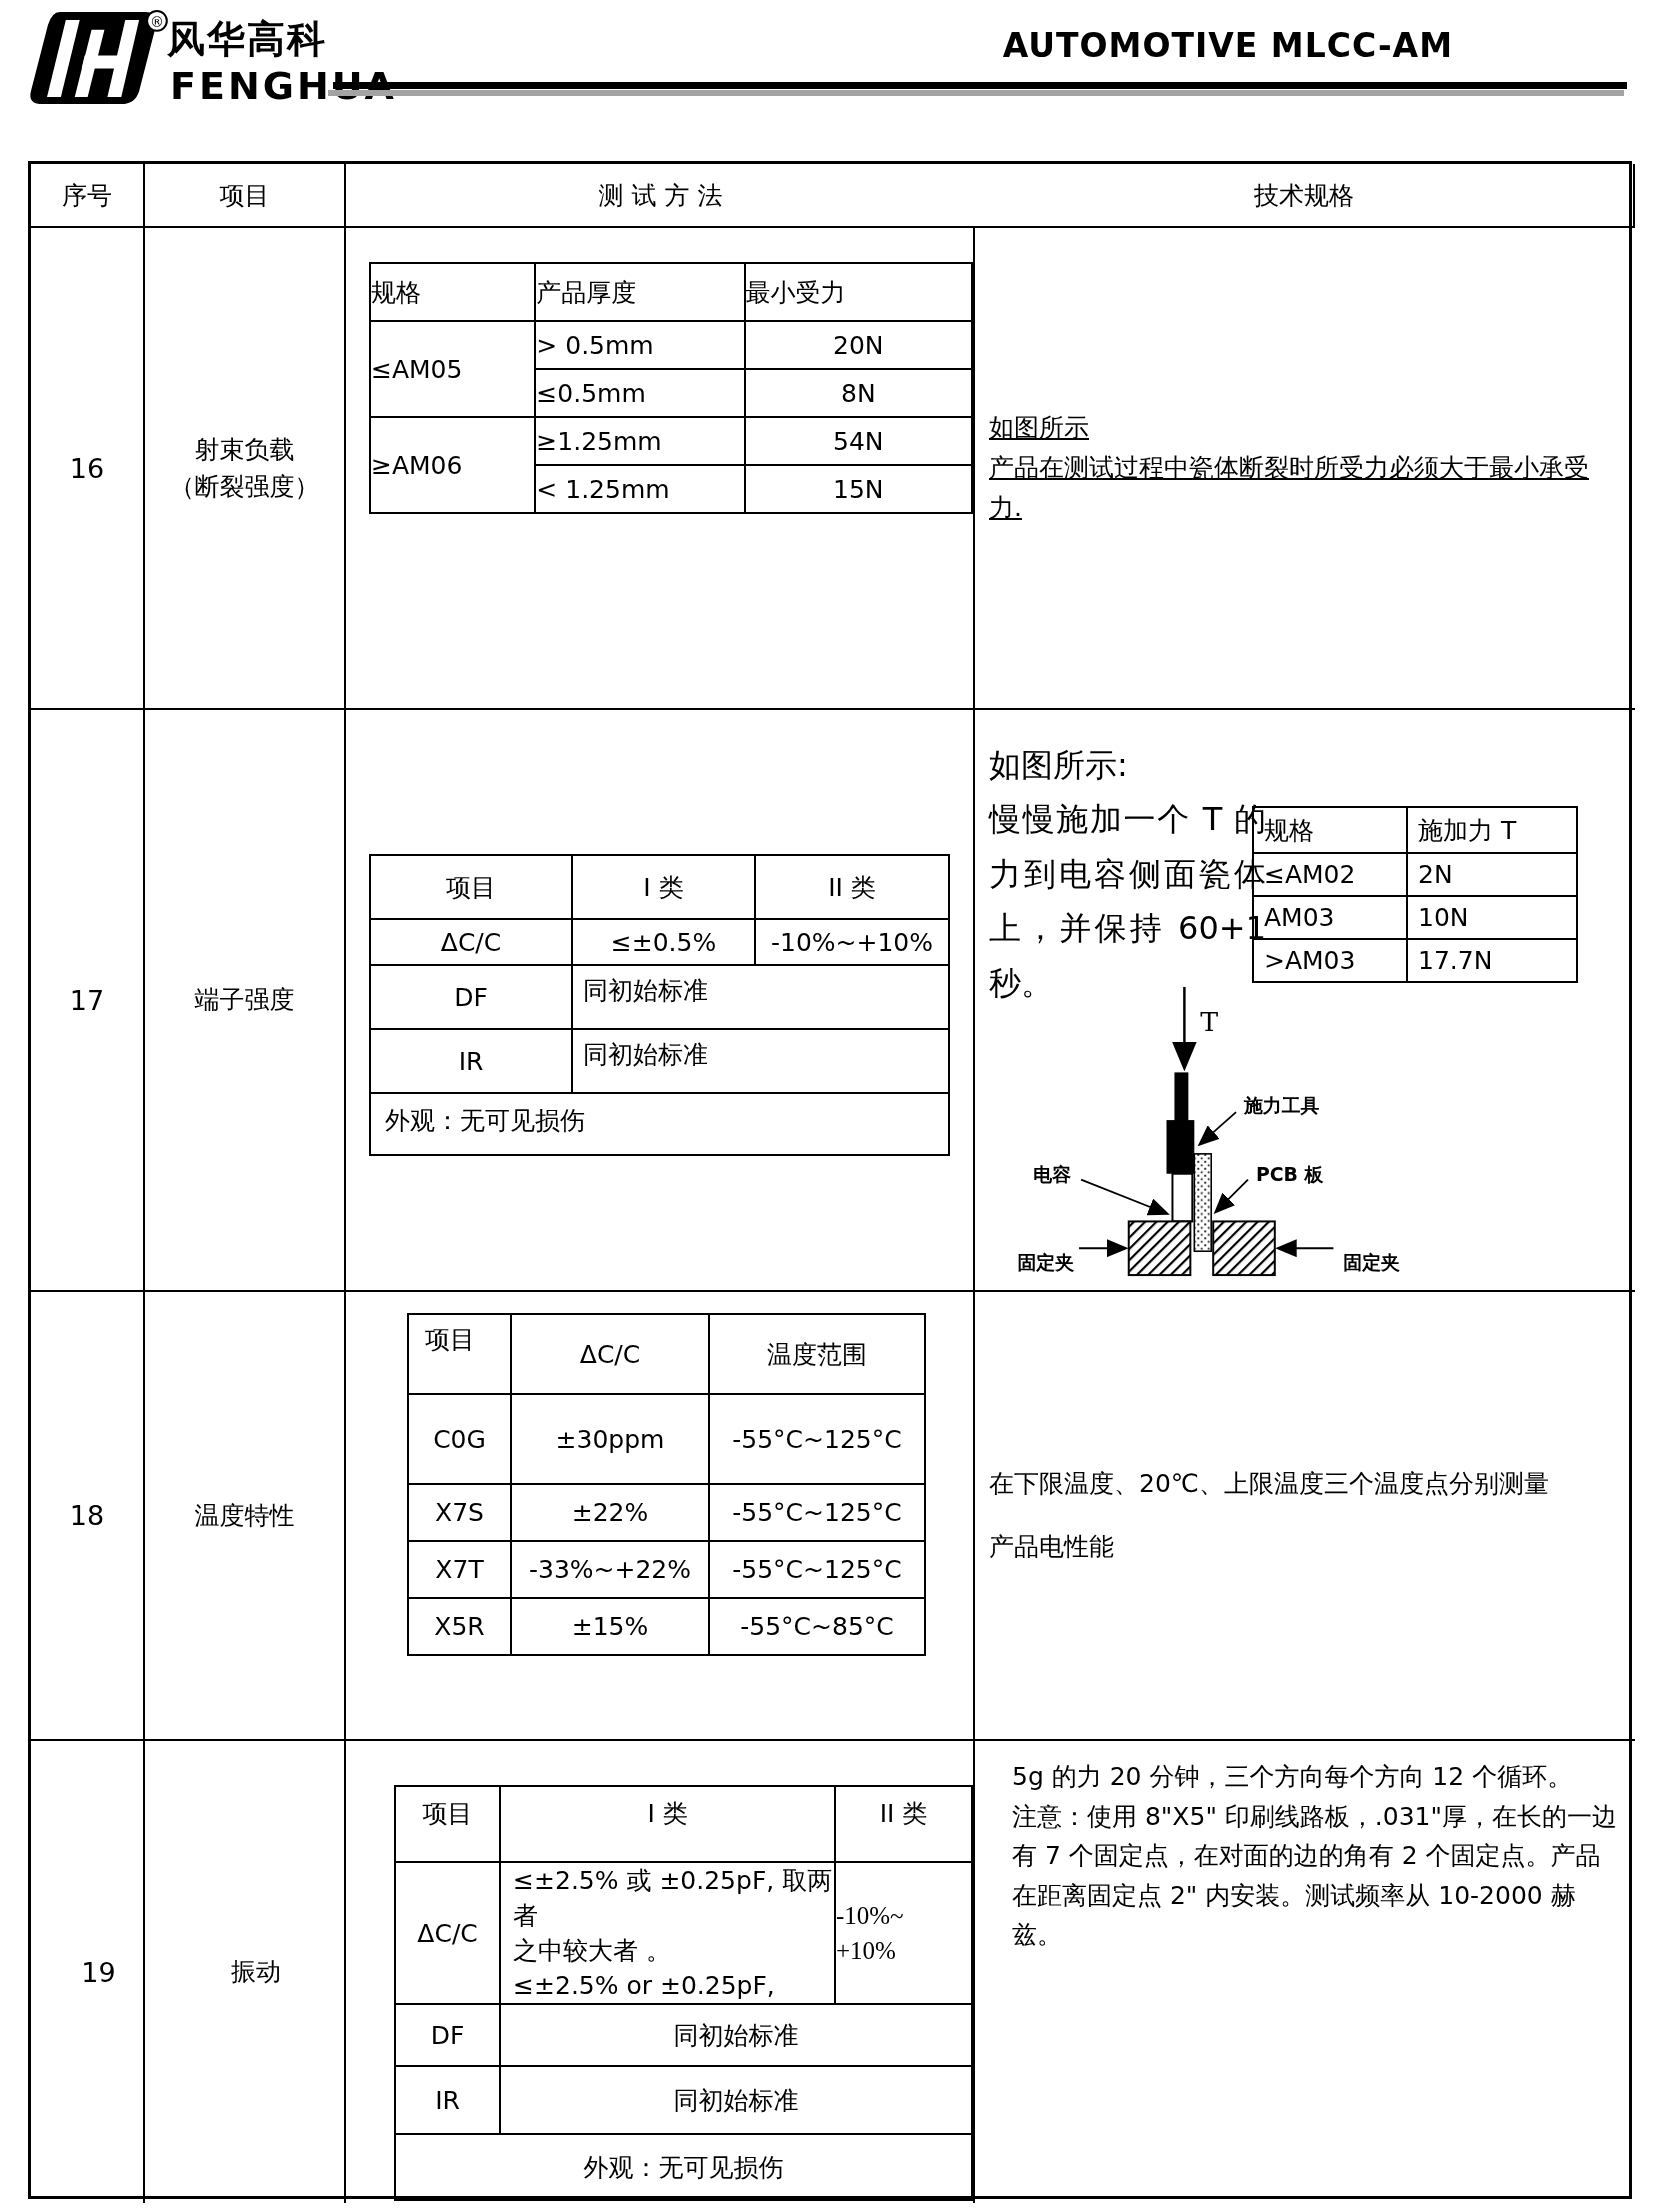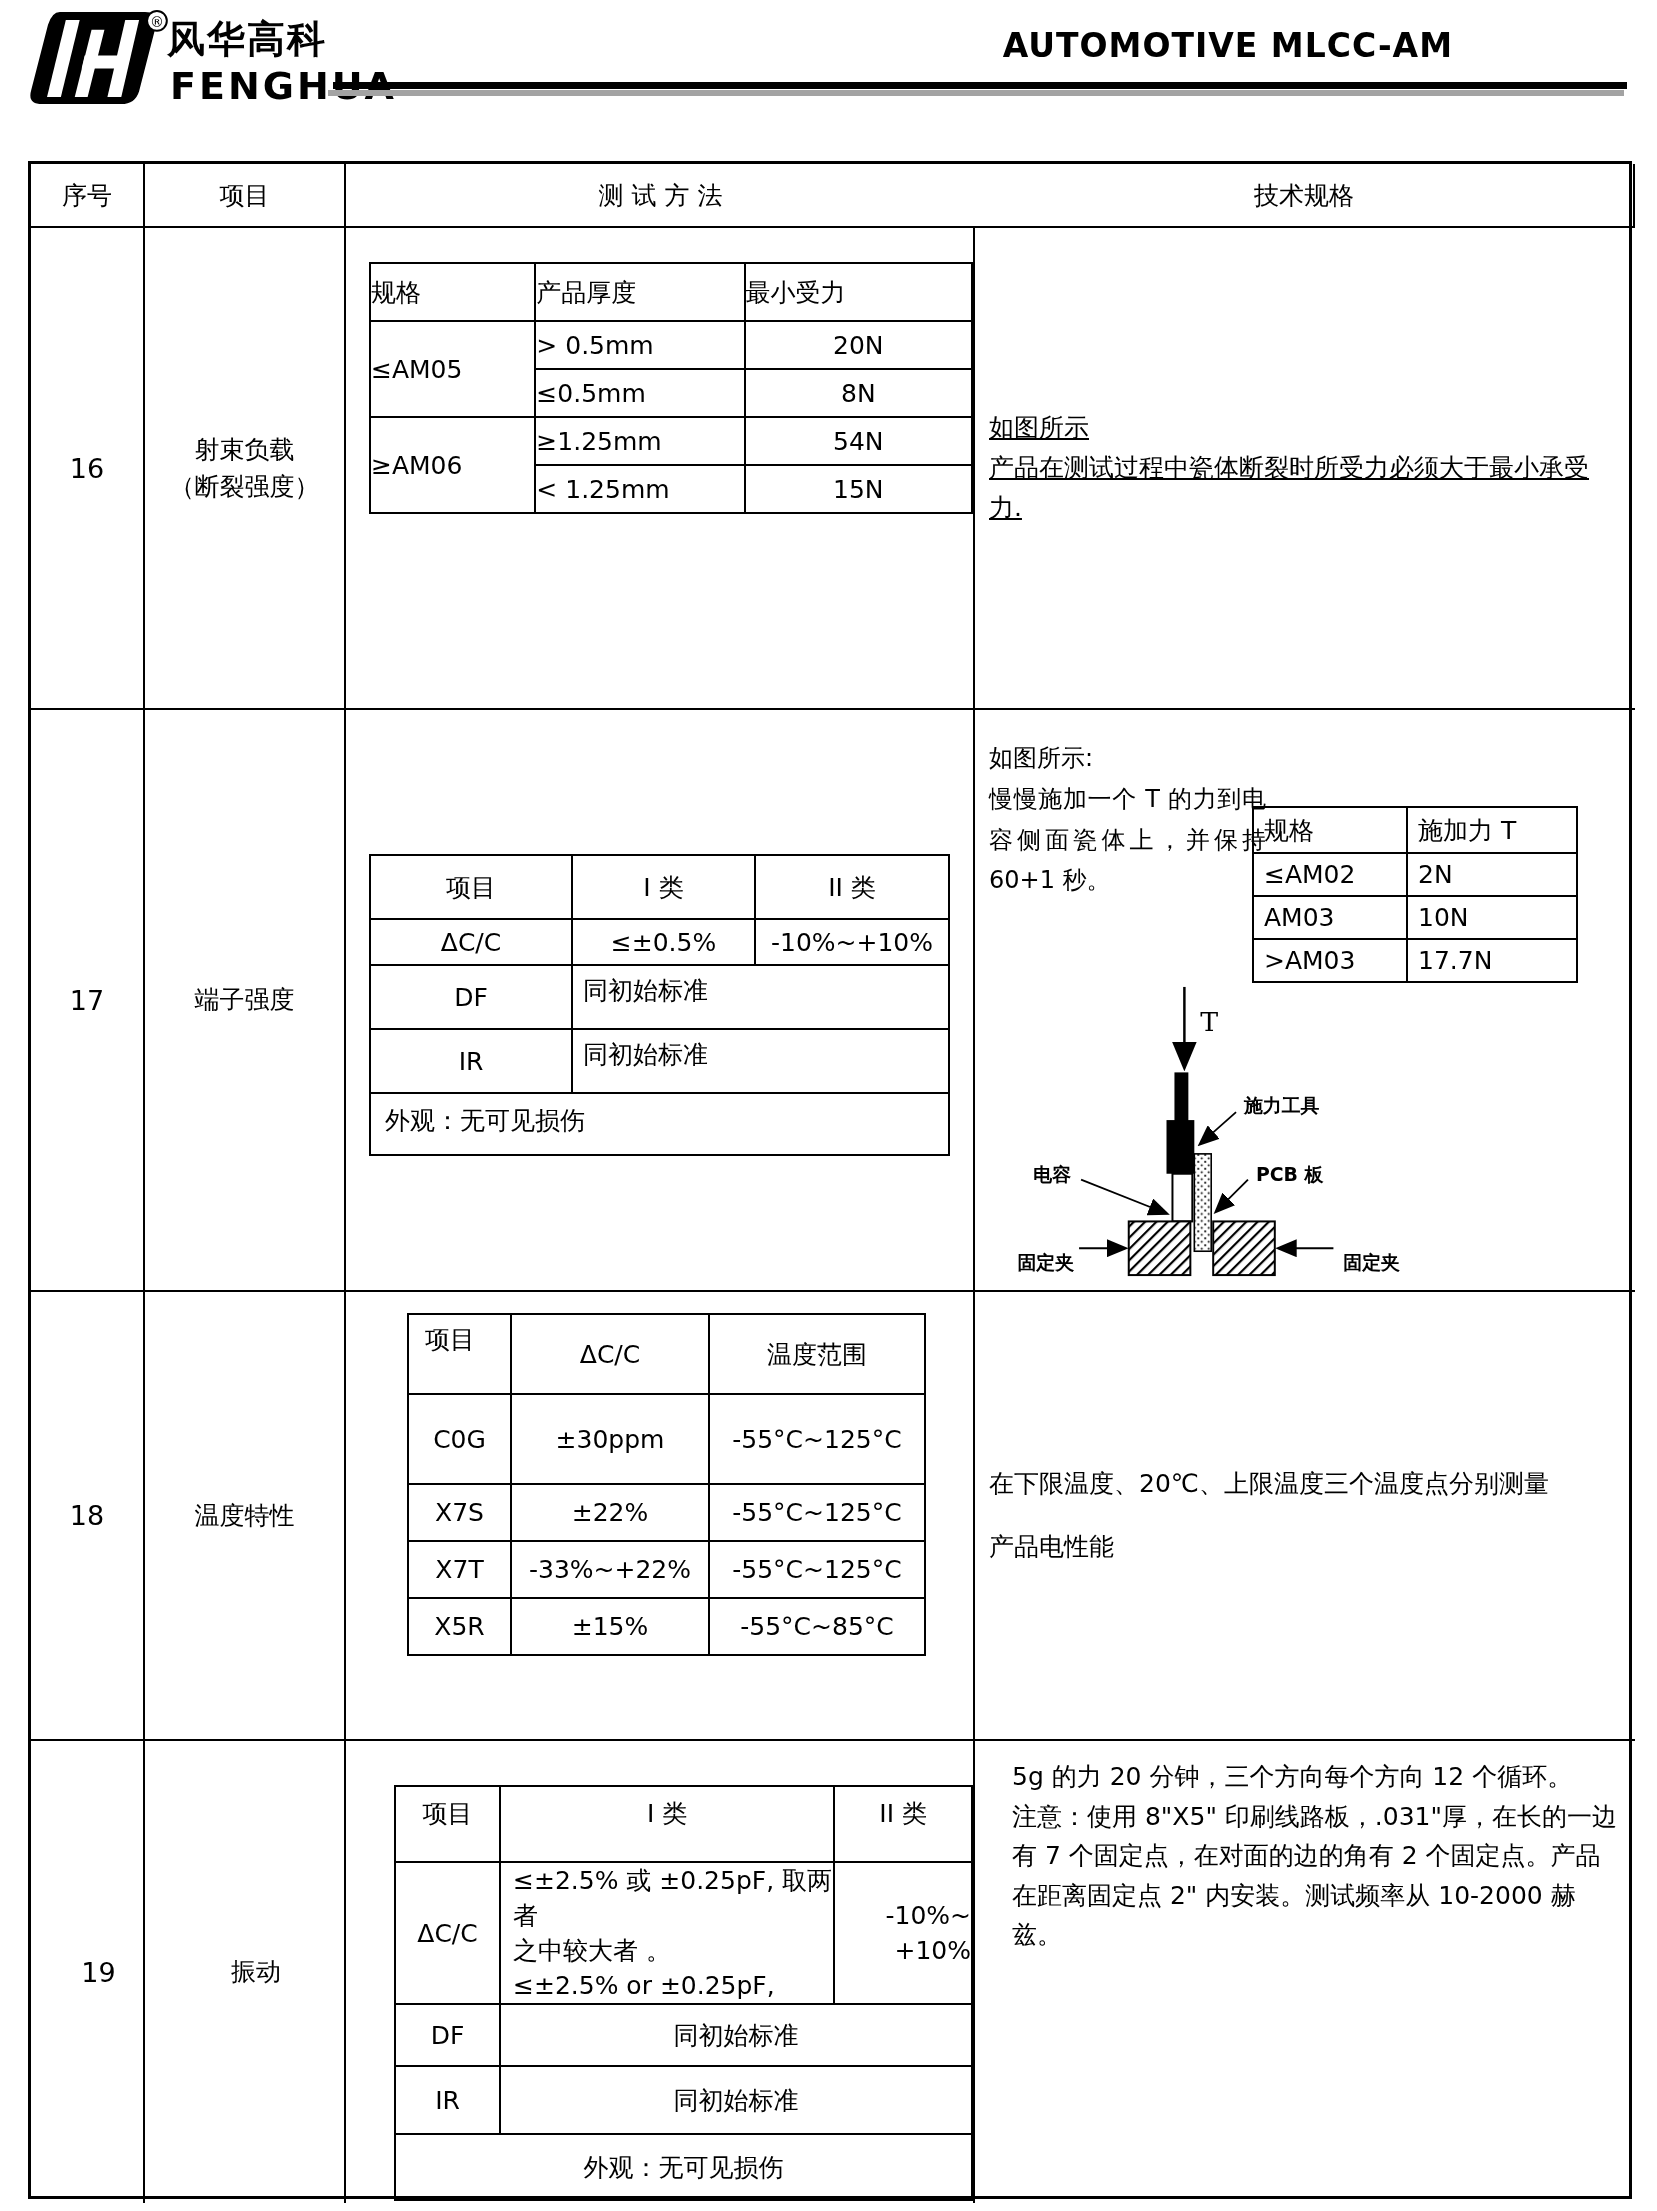--- a/index.html
+++ b/index.html
@@ -45,40 +45,40 @@
 
   
   .t17 { position:absolute; left:23px; top:144px; }
   .t17 .c1{width:202px;} .t17 .c2{width:183px;} .t17 .c3{width:194px;}
   .t17 .hr{height:64px;} .t17 .r-dcc{height:46px;} .t17 .r-df{height:64px;} .t17 .r-ir{height:64px;} .t17 .r-app{height:62px;}
   .t17 .merge-left { text-align:left; vertical-align:top; padding:8px 0 0 10px; }
   .t17 .app { text-align:left; vertical-align:top; padding:10px 0 0 14px; }
 
   
   .m17 { position:relative; height:100%; }
-  .m17-intro { position:absolute; left:14px; top:28px; width:277px; font-size:24px; line-height:1.7; text-align:justify; white-space:pre-line; }
+  .m17-intro { position:absolute; left:14px; top:28px; width:277px; font-size:32px; line-height:1.7; text-align:justify; white-space:pre-line; }
   .t17f { position:absolute; left:277px; top:96px; }
   .t17f .c1{width:154px;} .t17f .c2{width:170px;}
   .t17f th,.t17f td { text-align:left; padding-left:10px; font-size:25px; }
   .t17f .hr{height:46px;} .t17f .dr{height:43px;}
   .diag17 { position:absolute; left:40px; top:269px; }
 
   
   .t18 { position:absolute; left:61px; top:21px; }
   .t18 .c1{width:103px;} .t18 .c2{width:198px;} .t18 .c3{width:216px;}
   .t18 .hr{height:80px;} .t18 .r0{height:90px;} .t18 .dr{height:57px;}
   .t18 .item-head { vertical-align:top; text-align:left; padding:8px 0 0 16px; }
 
   
   .t19 { position:absolute; left:25px; top:44px; }
   .t19 .c1{width:107px;} .t19 .c2{width:344px;} .t19 .c3{width:140px;}
   .t19 .hr{height:76px;} .t19 .r-dcc{height:117px;} .t19 .r-df{height:62px;} .t19 .r-ir{height:68px;} .t19 .r-app{height:66px;}
   .t19 .hdr { vertical-align:top; padding-top:10px; text-align:center; }
   .t19 .dcc1 { text-align:left; padding-left:12px; white-space:pre-line; line-height:1.4; }
-  .t19 .dcc2 { text-align:right; white-space:pre-line; line-height:1.4; }
+  .t19 .dcc2 { text-align:left; white-space:pre-line; line-height:1.4;font-family:Liberation Serif, serif; }
 
   
   .m16 { display:flex; align-items:center;text-decoration:underline; }
   .m16-text { padding:0 22px 0 14px; white-space:pre-line; line-height:1.6; font-size:25px; }
   .m18 { display:flex; align-items:center; }
   .m18-text { padding-left:14px; white-space:pre-line; line-height:2.5; font-size:25px; }
   .m19-text { padding:16px 18px 0 14px; white-space:pre-line; line-height:1.58; font-size:25px; }
 
   svg text.cjk { font-family:"DejaVu Sans","Liberation Sans",sans-serif; font-size:19px; font-weight:bold; }
   svg text.tee { font-family:"DejaVu Serif","Liberation Serif",serif; font-size:27px; }

